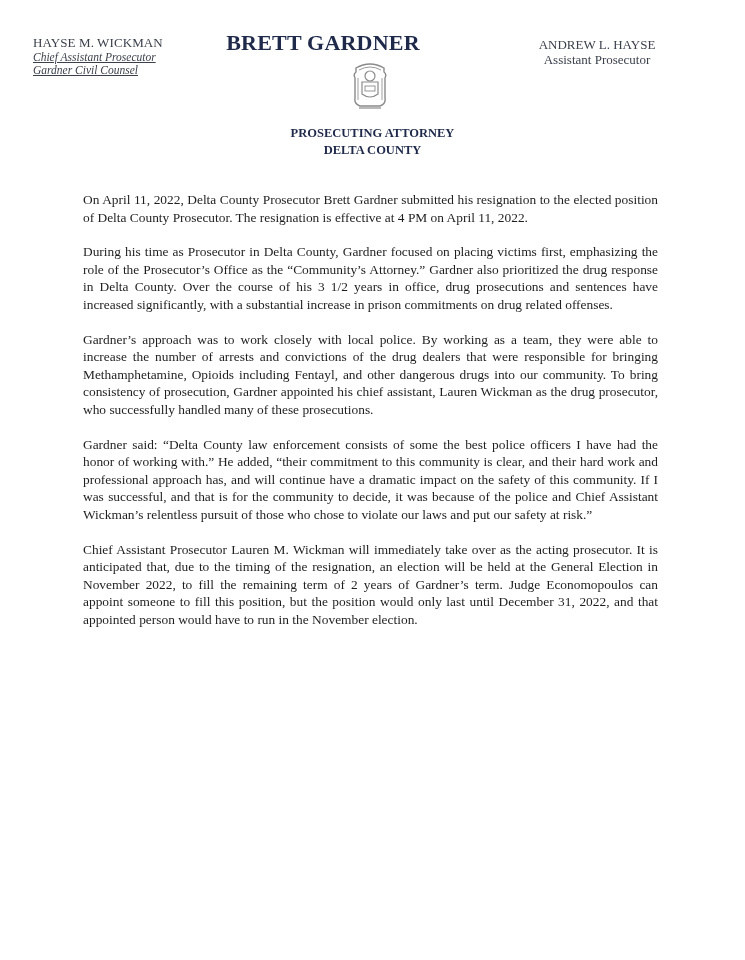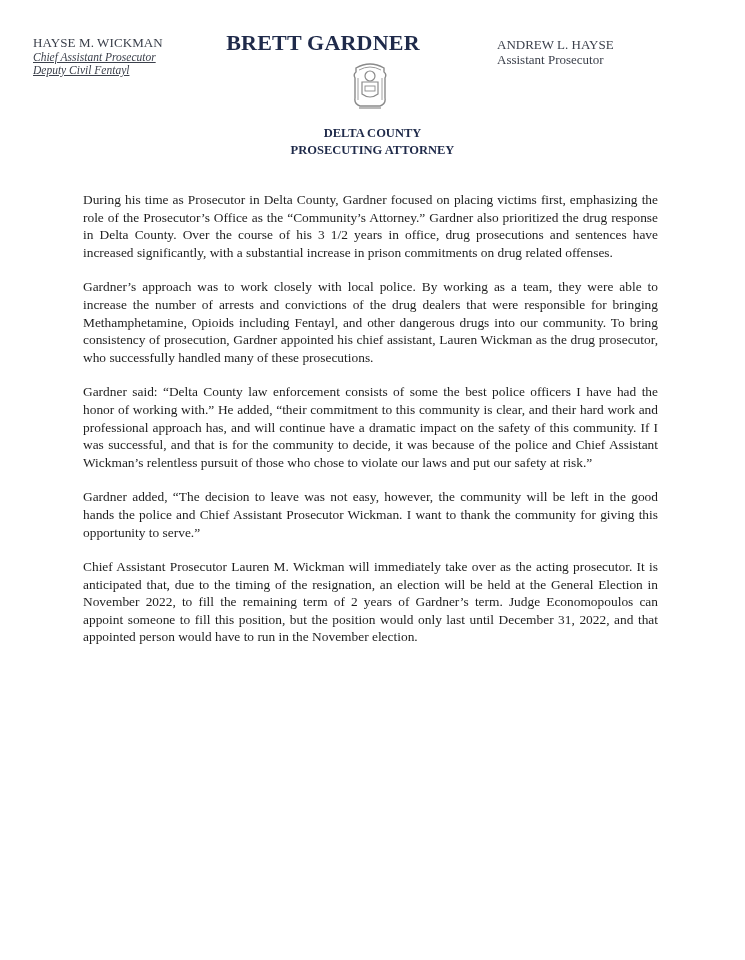--- a/index.html
+++ b/index.html
@@ -9,41 +9,41 @@
       color: #1e1e1e;
     }
     .left-block { position: absolute; left: 33px; top: 35px; width: 220px; }
     .left-name { font-size: 13px; color: #3a3f4a; letter-spacing: 0.1px; line-height: 16px; }
     .left-title { font-size: 11.5px; font-style: italic; color: #3a3f4a; line-height: 13px; text-decoration: underline; }
     .center-name {
       position: absolute; left: 0; width: 646px; top: 30px; text-align: center;
       font-size: 22px; font-weight: bold; color: #1f2a4a; letter-spacing: 0.2px;
     }
     .seal { position: absolute; left: 350px; top: 60px; width: 40px; height: 52px; }
-    .right-block { position: absolute; right: 48px; top: 37px; width: 200px; text-align: left; }
+    .right-block { position: absolute; right: 48px; top: 37px; width: 200px; text-align: center; }
     .right-name { font-size: 13px; color: #3a3f4a; line-height: 16px; }
     .right-title { font-size: 13px; color: #3a3f4a; line-height: 14px; }
     .office {
       position: absolute; left: 0; width: 745px; top: 125px; text-align: center;
       font-size: 12.5px; font-weight: bold; color: #1f2a4a; line-height: 17px;
     }
     .body-text {
       position: absolute; left: 83px; width: 575px; top: 191px;
       font-size: 13.4px; line-height: 17.6px; text-align: justify; color: #1e1e1e;
     }
     .date { margin: 0 0 16px 0; }
     .para { margin: 0 0 17px 0; }
   </style>
 </head>
 <body>
 
 <div class="left-block">
   <div class="left-name">HAYSE M. WICKMAN</div>
   <div class="left-title">Chief Assistant Prosecutor</div>
-  <div class="left-title">Deputy Civil Fentayl</div>
+  <div class="left-title">Gardner Civil Counsel</div>
 </div>
 
 <div class="center-name">BRETT GARDNER</div>
 
 <div class="seal">
   <svg width="40" height="52" viewBox="0 0 40 52">
     <path d="M6 8 Q20 0 34 8 L34 12 Q37 14 35 18 L35 38 Q36 44 30 46 L10 46 Q4 44 5 38 L5 18 Q3 14 6 12 Z" fill="none" stroke="#8a8a8a" stroke-width="1.4"></path>
     <path d="M9 10 Q20 4 31 10" fill="none" stroke="#9a9a9a" stroke-width="1"></path>
     <circle cx="20" cy="16" r="5" fill="none" stroke="#8a8a8a" stroke-width="1.2"></circle>
     <path d="M12 22 L28 22 L28 34 Q20 40 12 34 Z" fill="none" stroke="#8a8a8a" stroke-width="1.2"></path>
@@ -52,23 +52,23 @@
     <path d="M9 48 L31 48" stroke="#8a8a8a" stroke-width="1.2"></path>
   </svg>
 </div>
 
 <div class="right-block">
   <div class="right-name">ANDREW L. HAYSE</div>
   <div class="right-title">Assistant Prosecutor</div>
 </div>
 
 <div class="office">
+  <div>PROSECUTING ATTORNEY</div>
   <div>DELTA COUNTY</div>
-  <div>PROSECUTING ATTORNEY</div>
 </div>
 
 <div class="body-text">
+  <p class="para">On April 11, 2022, Delta County Prosecutor Brett Gardner submitted his resignation to the elected position of Delta County Prosecutor. The resignation is effective at 4 PM on April 11, 2022.</p>
   <p class="para">During his time as Prosecutor in Delta County, Gardner focused on placing victims first, emphasizing the role of the Prosecutor’s Office as the “Community’s Attorney.” Gardner also prioritized the drug response in Delta County. Over the course of his 3 1/2 years in office, drug prosecutions and sentences have increased significantly, with a substantial increase in prison commitments on drug related offenses.</p>
   <p class="para">Gardner’s approach was to work closely with local police. By working as a team, they were able to increase the number of arrests and convictions of the drug dealers that were responsible for bringing Methamphetamine, Opioids including Fentayl, and other dangerous drugs into our community.  To bring consistency of prosecution, Gardner appointed his chief assistant, Lauren Wickman as the drug prosecutor, who successfully handled many of these prosecutions.</p>
   <p class="para">Gardner said: “Delta County law enforcement consists of some the best police officers I have had the honor of working with.”  He added, “their commitment to this community is clear, and their hard work and professional approach has, and will continue have a dramatic impact on the safety of this community.  If I was successful, and that is for the community to decide, it was because of the police and Chief Assistant Wickman’s relentless pursuit of those who chose to violate our laws and put our safety at risk.”</p>
-  <p class="para">Gardner added, “The decision to leave was not easy, however, the community will be left in the good hands the police and Chief Assistant Prosecutor Wickman.  I want to thank the community for giving this opportunity to serve.”</p>
   <p class="para">Chief Assistant Prosecutor Lauren M. Wickman will immediately take over as the acting prosecutor.  It is anticipated that, due to the timing of the resignation, an election will be held at the General Election in November 2022, to fill the remaining term of 2 years of Gardner’s term. Judge Economopoulos can appoint someone to fill this position, but the position would only last until December 31, 2022, and that appointed person would have to run in the November election.</p>
 </div>
 
 </body></html>

